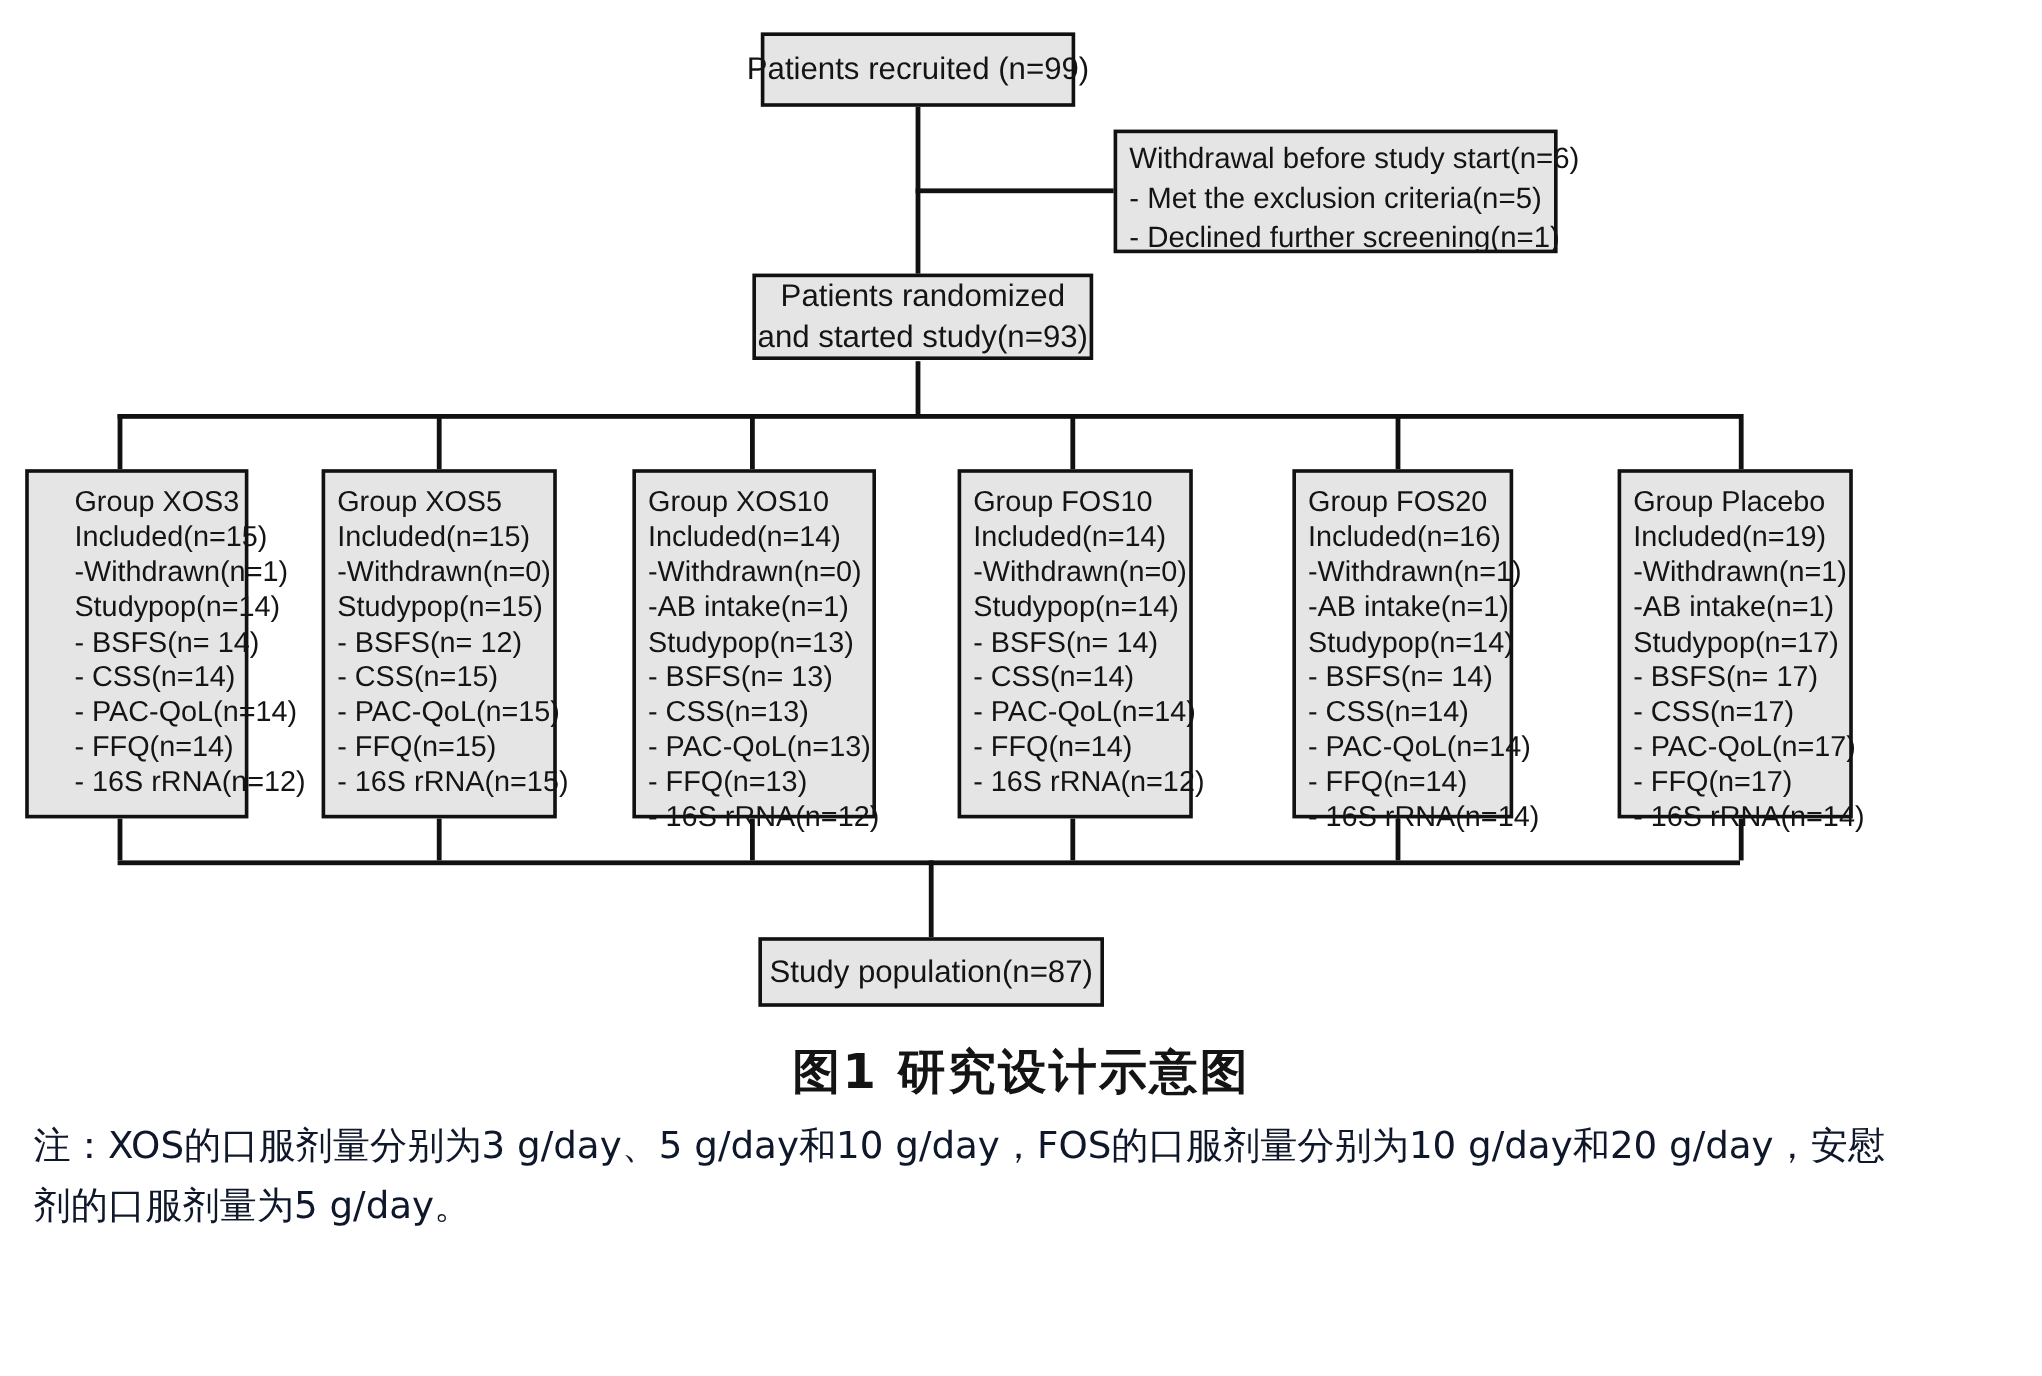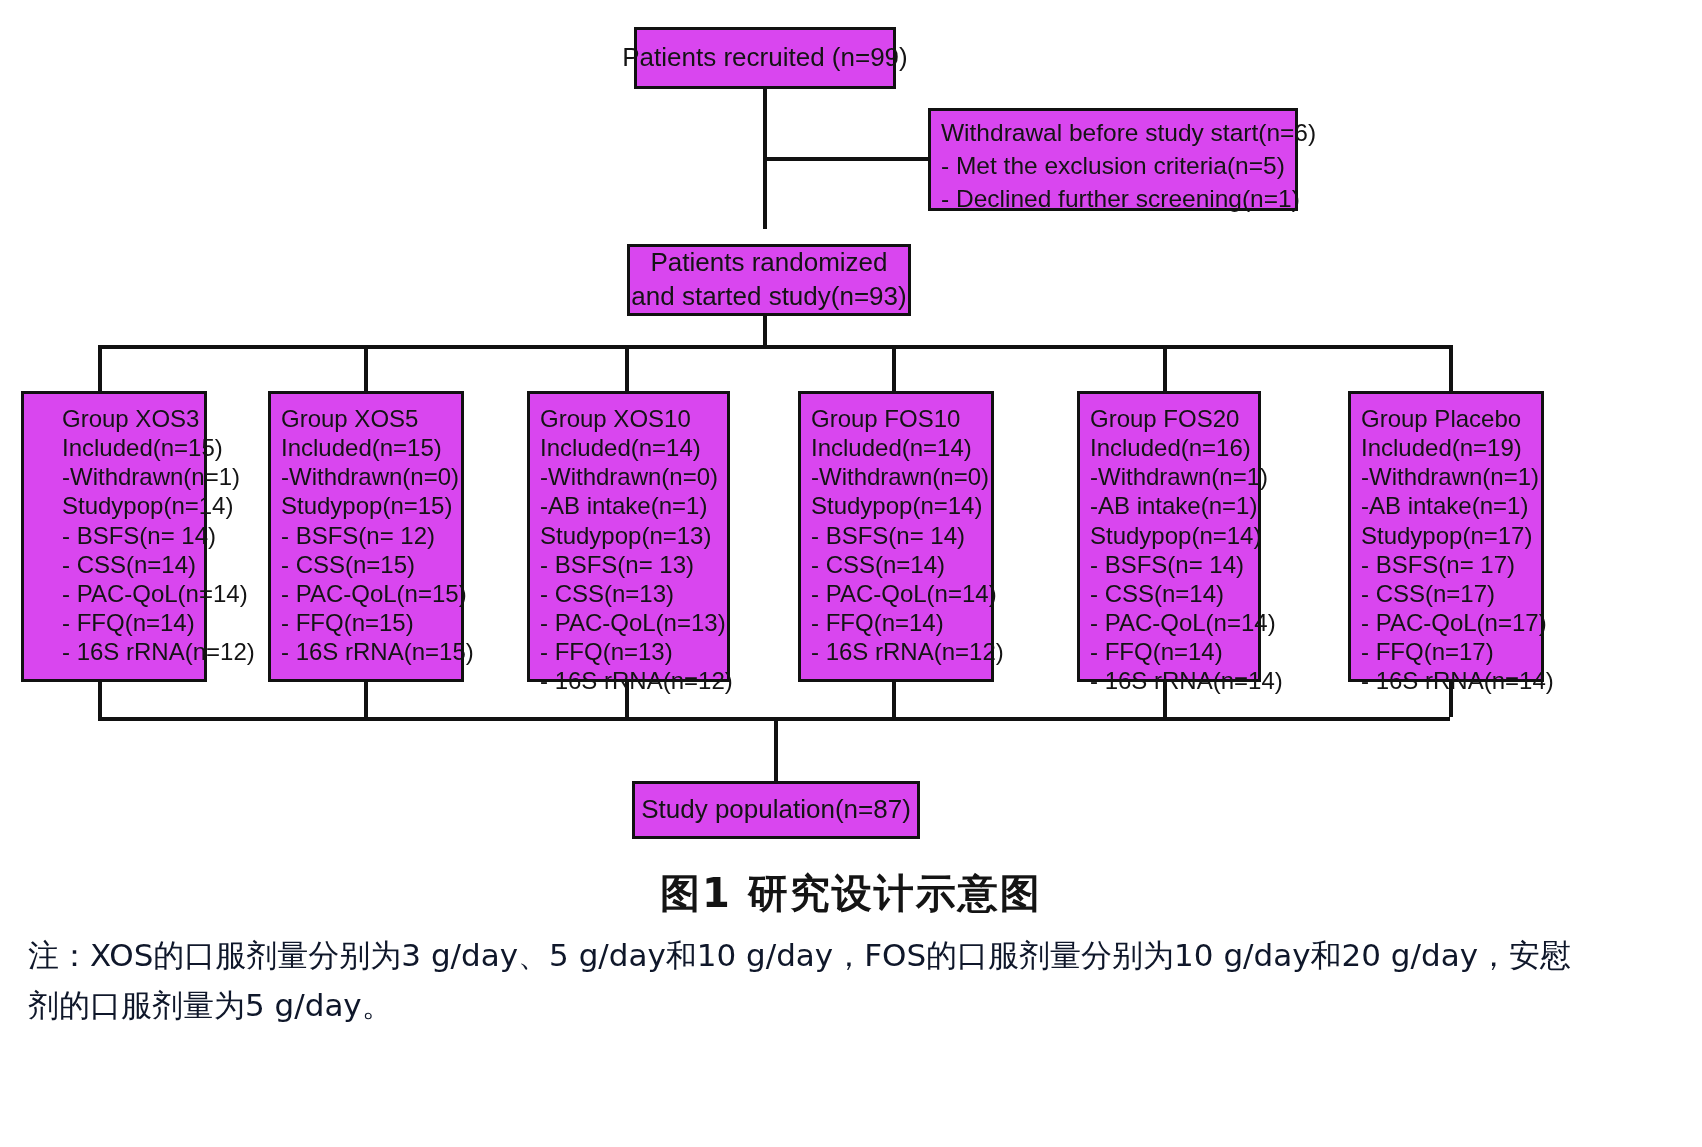--- a/index.html
+++ b/index.html
@@ -18,21 +18,21 @@
 
   #canvas {
     position: absolute;
     inset: 0;
   }
 
   
   .box {
     position: absolute;
     border: 3px solid #111111;
-    background: #d946ef;
+    background: #e5e5e5;
     box-sizing: border-box;
     font-size: 25px;
     line-height: 1.28;
     color: #141414;
   }
   .box.center {
     display: flex;
     flex-direction: column;
     align-items: center;
     justify-content: center;
@@ -53,21 +53,21 @@
     font-size: 26px;
   }
   #node-withdrawal {
     left: 928px;  top: 108px;
     width: 370px; height: 103px;
     padding: 6px 10px 6px 10px;
     font-size: 24.5px;
     line-height: 1.34;
   }
   #node-randomized {
-    left: 627px;  top: 244px;
+    left: 627px;  top: 228px;
     width: 284px; height: 72px;
     font-size: 26px;
     line-height: 1.3;
   }
   #node-studypop {
     left: 632px;  top: 781px;
     width: 288px; height: 58px;
     font-size: 26px;
   }
 

